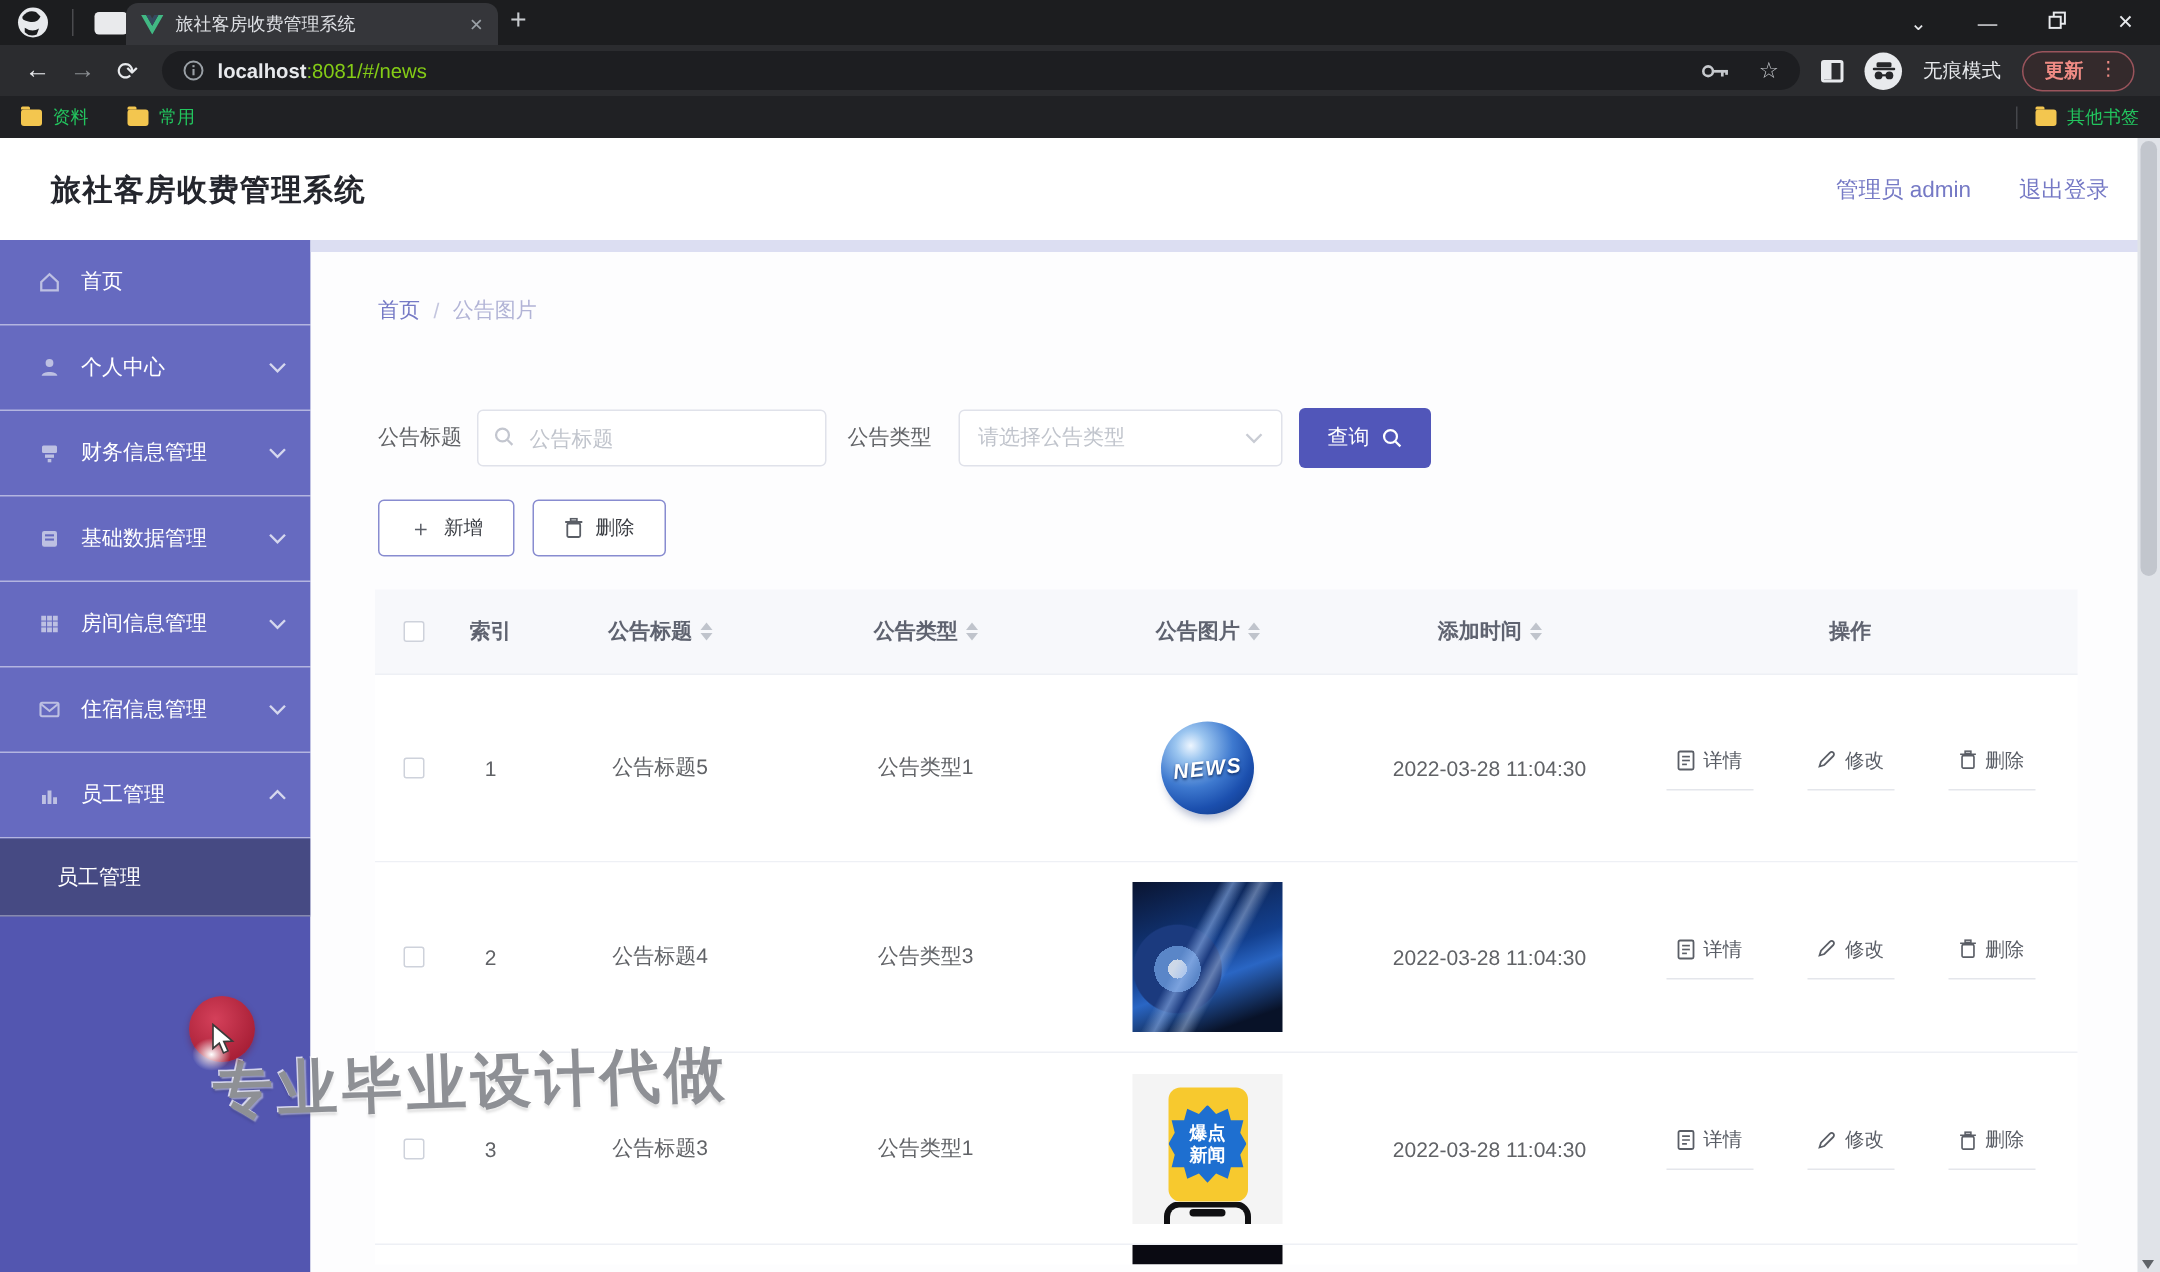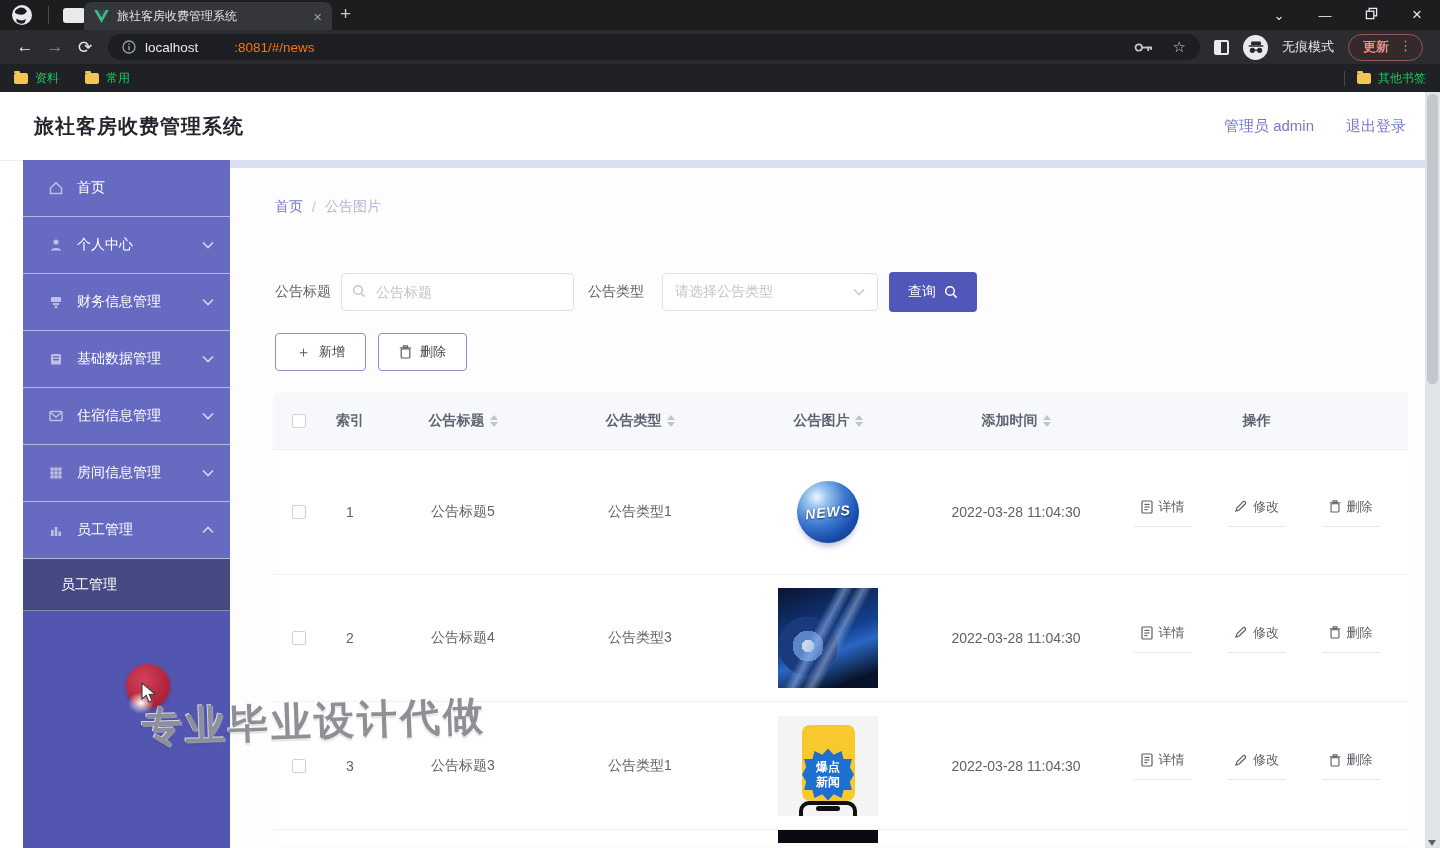--- a/index.html
+++ b/index.html
@@ -18,22 +18,22 @@
   .newtab { position:absolute; left:340px; top:3px; color:#c7cacd; font-size:19px; font-weight:400; }
   .winctrl { position:absolute; right:0; top:0; height:30px; display:flex; align-items:center; }
   .winctrl > div { width:46px; text-align:center; color:#e8eaed; font-size:13px; }
 
   .toolbar { position:relative; height:34px; background:#2b2c2f; display:flex; align-items:center; padding:0 10px; }
   .navbtn { color:#e8eaed; font-size:17px; width:30px; text-align:center; }
   .navbtn.dim { color:#8a8d91; }
   .url-pill { position:relative; margin-left:8px; width:1092px; height:26px; background:#1d1e21; border-radius:14px;
               display:flex; align-items:center; padding:0 14px; gap:9px; }
   .url-text { font-size:13.5px; }
-  .url-host { color:#e8eaed; font-weight:400; }
-  .url-rest { color:#f97316;padding-left:36px; }
+  .url-host { color:#e8eaed; font-weight:700; }
+  .url-rest { color:#84cc16; }
   .pill-right { margin-left:auto; display:flex; align-items:center; gap:20px; }
   .star { color:#c6c9cd; font-size:15px; }
   .after-pill { display:flex; align-items:center; gap:14px; margin-left:14px; }
   .panel-ic { width:15px; height:15px; border:2px solid #e8eaed; border-radius:2px; position:relative; }
   .panel-ic::before { content:""; position:absolute; left:0; top:0; bottom:0; width:5px; background:#e8eaed; }
   .incog { width:25px; height:25px; border-radius:50%; background:#e8eaed; display:flex; align-items:center; justify-content:center; }
   .incog-label { color:#e8eaed; font-size:13px; white-space:nowrap; }
   .update-pill { display:flex; align-items:flex-start; gap:10px; border:1px solid #9a545c; background:#342a2c;
                  border-radius:14px; padding:3px 10px 4px 14px; }
   .update-txt { color:#ef8b84; font-size:13px; font-weight:600; }
@@ -46,21 +46,21 @@
   .bm-right { margin-left:auto; display:flex; align-items:center; gap:12px; }
 
   
   .app-header { height:68px; background:#fff; display:flex; align-items:center; padding:0 34px;
                 box-shadow:0 1px 0 #ececf4; }
   .app-title { font-size:20px; font-weight:700; color:#24262d; letter-spacing:1px; }
   .header-right { margin-left:auto; display:flex; align-items:center; gap:32px; }
   .header-link { color:#7579c5; font-size:15px; }
 
   
-  .app-body { display:flex; height:688px;padding-left:23px; }
+  .app-body { display:flex; height:688px; }
   aside { width:207px; background:#5356b0; flex:none; }
   .menu { background:#666ac0; }
   .mitem { height:57px; display:flex; align-items:center; padding:0 16px 0 24px; gap:13px;
            border-bottom:1px solid rgba(255,255,255,.5); color:#fff; font-size:14px; }
   .mitem .lbl { flex:1; }
   .micon { width:17px; height:17px; display:flex; align-items:center; justify-content:center; opacity:.85; }
   .subitem { height:52px; background:#464a83; color:#fff; font-size:14px; display:flex; align-items:center;
              padding-left:38px; border-bottom:1px solid rgba(255,255,255,.35); }
 
   main { flex:1; background:#fdfdfe; position:relative; overflow:hidden; }
@@ -123,21 +123,21 @@
   .img-globe span { color:#fff; font-weight:800; font-style:italic; font-size:14px; letter-spacing:1px;
     text-shadow:0 1px 2px #08255e; transform:rotate(-6deg); }
   .img-bluenews { width:100px; height:100px;
     background:
       linear-gradient(118deg, transparent 38%, rgba(150,185,240,.55) 44%, transparent 50%, rgba(210,228,255,.4) 56%, transparent 62%),
       radial-gradient(circle at 30% 58%, #cdd8e8 0 7%, #5a86c8 7% 17%, #1b3a7e 17% 32%, rgba(10,20,50,0) 33%),
       linear-gradient(160deg, #0a1430, #13408f 48%, #2a66c4 62%, #081228 88%); }
   .img-phone { width:100px; height:100px; background:#f4f4f4; position:relative;
     display:flex; justify-content:center; }
   .ph-card { margin-top:9px; width:53px; height:76px; background:#f7c92e; border-radius:8px;
-    display:flex; align-items:flex-end; justify-content:center; }
+    display:flex; align-items:center; justify-content:center; }
   .ph-burst { width:52px; height:52px; background:#1e6fd0; display:flex; flex-direction:column; align-items:center;
     justify-content:center; color:#fff; font-size:12px; font-weight:700; line-height:1.25;
     clip-path:polygon(50% 0,61% 12%,76% 5%,80% 20%,96% 20%,92% 36%,100% 50%,92% 64%,96% 80%,80% 80%,76% 95%,61% 88%,50% 100%,39% 88%,24% 95%,20% 80%,4% 80%,8% 64%,0 50%,8% 36%,4% 20%,20% 20%,24% 5%,39% 12%); }
   .ph-chin { position:absolute; bottom:0; left:50%; transform:translateX(-50%); width:58px; height:15px;
     border:4px solid #101012; border-bottom:none; border-radius:10px 10px 0 0; }
   .ph-chin::before { content:""; position:absolute; left:50%; top:1px; transform:translateX(-50%);
     width:24px; height:5px; background:#101012; border-radius:3px; }
   .img-dark-sliver { width:100px; height:13px; background:#0a0a12; }
 
   
@@ -304,32 +304,20 @@
               </svg>
             </span>
           <span class="lbl">基础数据管理</span>
           <svg width="12" height="8" viewBox="0 0 12 8">
               <polyline points="1,1.5 6,6.5 11,1.5" fill="none" stroke="#d5d7ee" stroke-width="1.6"></polyline>
             </svg>
         </div>
         <div class="mitem">
           <span class="micon">
               <svg width="16" height="16" viewBox="0 0 16 16">
-                <rect x="2" y="3.5" width="12" height="9" rx="1" fill="none" stroke="#cdd0e8" stroke-width="1.4"></rect>
-                <polyline points="2.5,4.5 8,9 13.5,4.5" fill="none" stroke="#cdd0e8" stroke-width="1.4"></polyline>
-              </svg>
-            </span>
-          <span class="lbl">住宿信息管理</span>
-          <svg width="12" height="8" viewBox="0 0 12 8">
-              <polyline points="1,1.5 6,6.5 11,1.5" fill="none" stroke="#d5d7ee" stroke-width="1.6"></polyline>
-            </svg>
-        </div>
-        <div class="mitem">
-          <span class="micon">
-              <svg width="16" height="16" viewBox="0 0 16 16">
                 <g fill="#cdd0e8">
                   <rect x="2.5" y="2.5" width="3.2" height="3.2"></rect>
                   <rect x="6.4" y="2.5" width="3.2" height="3.2"></rect>
                   <rect x="10.3" y="2.5" width="3.2" height="3.2"></rect>
                   <rect x="2.5" y="6.4" width="3.2" height="3.2"></rect>
                   <rect x="6.4" y="6.4" width="3.2" height="3.2"></rect>
                   <rect x="10.3" y="6.4" width="3.2" height="3.2"></rect>
                   <rect x="2.5" y="10.3" width="3.2" height="3.2"></rect>
                   <rect x="6.4" y="10.3" width="3.2" height="3.2"></rect>
                   <rect x="10.3" y="10.3" width="3.2" height="3.2"></rect>
@@ -337,20 +325,32 @@
               </svg>
             </span>
           <span class="lbl">房间信息管理</span>
           <svg width="12" height="8" viewBox="0 0 12 8">
               <polyline points="1,1.5 6,6.5 11,1.5" fill="none" stroke="#d5d7ee" stroke-width="1.6"></polyline>
             </svg>
         </div>
         <div class="mitem">
           <span class="micon">
               <svg width="16" height="16" viewBox="0 0 16 16">
+                <rect x="2" y="3.5" width="12" height="9" rx="1" fill="none" stroke="#cdd0e8" stroke-width="1.4"></rect>
+                <polyline points="2.5,4.5 8,9 13.5,4.5" fill="none" stroke="#cdd0e8" stroke-width="1.4"></polyline>
+              </svg>
+            </span>
+          <span class="lbl">住宿信息管理</span>
+          <svg width="12" height="8" viewBox="0 0 12 8">
+              <polyline points="1,1.5 6,6.5 11,1.5" fill="none" stroke="#d5d7ee" stroke-width="1.6"></polyline>
+            </svg>
+        </div>
+        <div class="mitem">
+          <span class="micon">
+              <svg width="16" height="16" viewBox="0 0 16 16">
                 <g fill="#cdd0e8">
                   <rect x="3" y="8" width="2.6" height="6"></rect>
                   <rect x="6.7" y="5" width="2.6" height="9"></rect>
                   <rect x="10.4" y="9.5" width="2.6" height="4.5"></rect>
                 </g>
               </svg>
             </span>
           <span class="lbl">员工管理</span>
           <svg width="12" height="8" viewBox="0 0 12 8">
               <polyline points="1,6.5 6,1.5 11,6.5" fill="none" stroke="#d5d7ee" stroke-width="1.6"></polyline>

